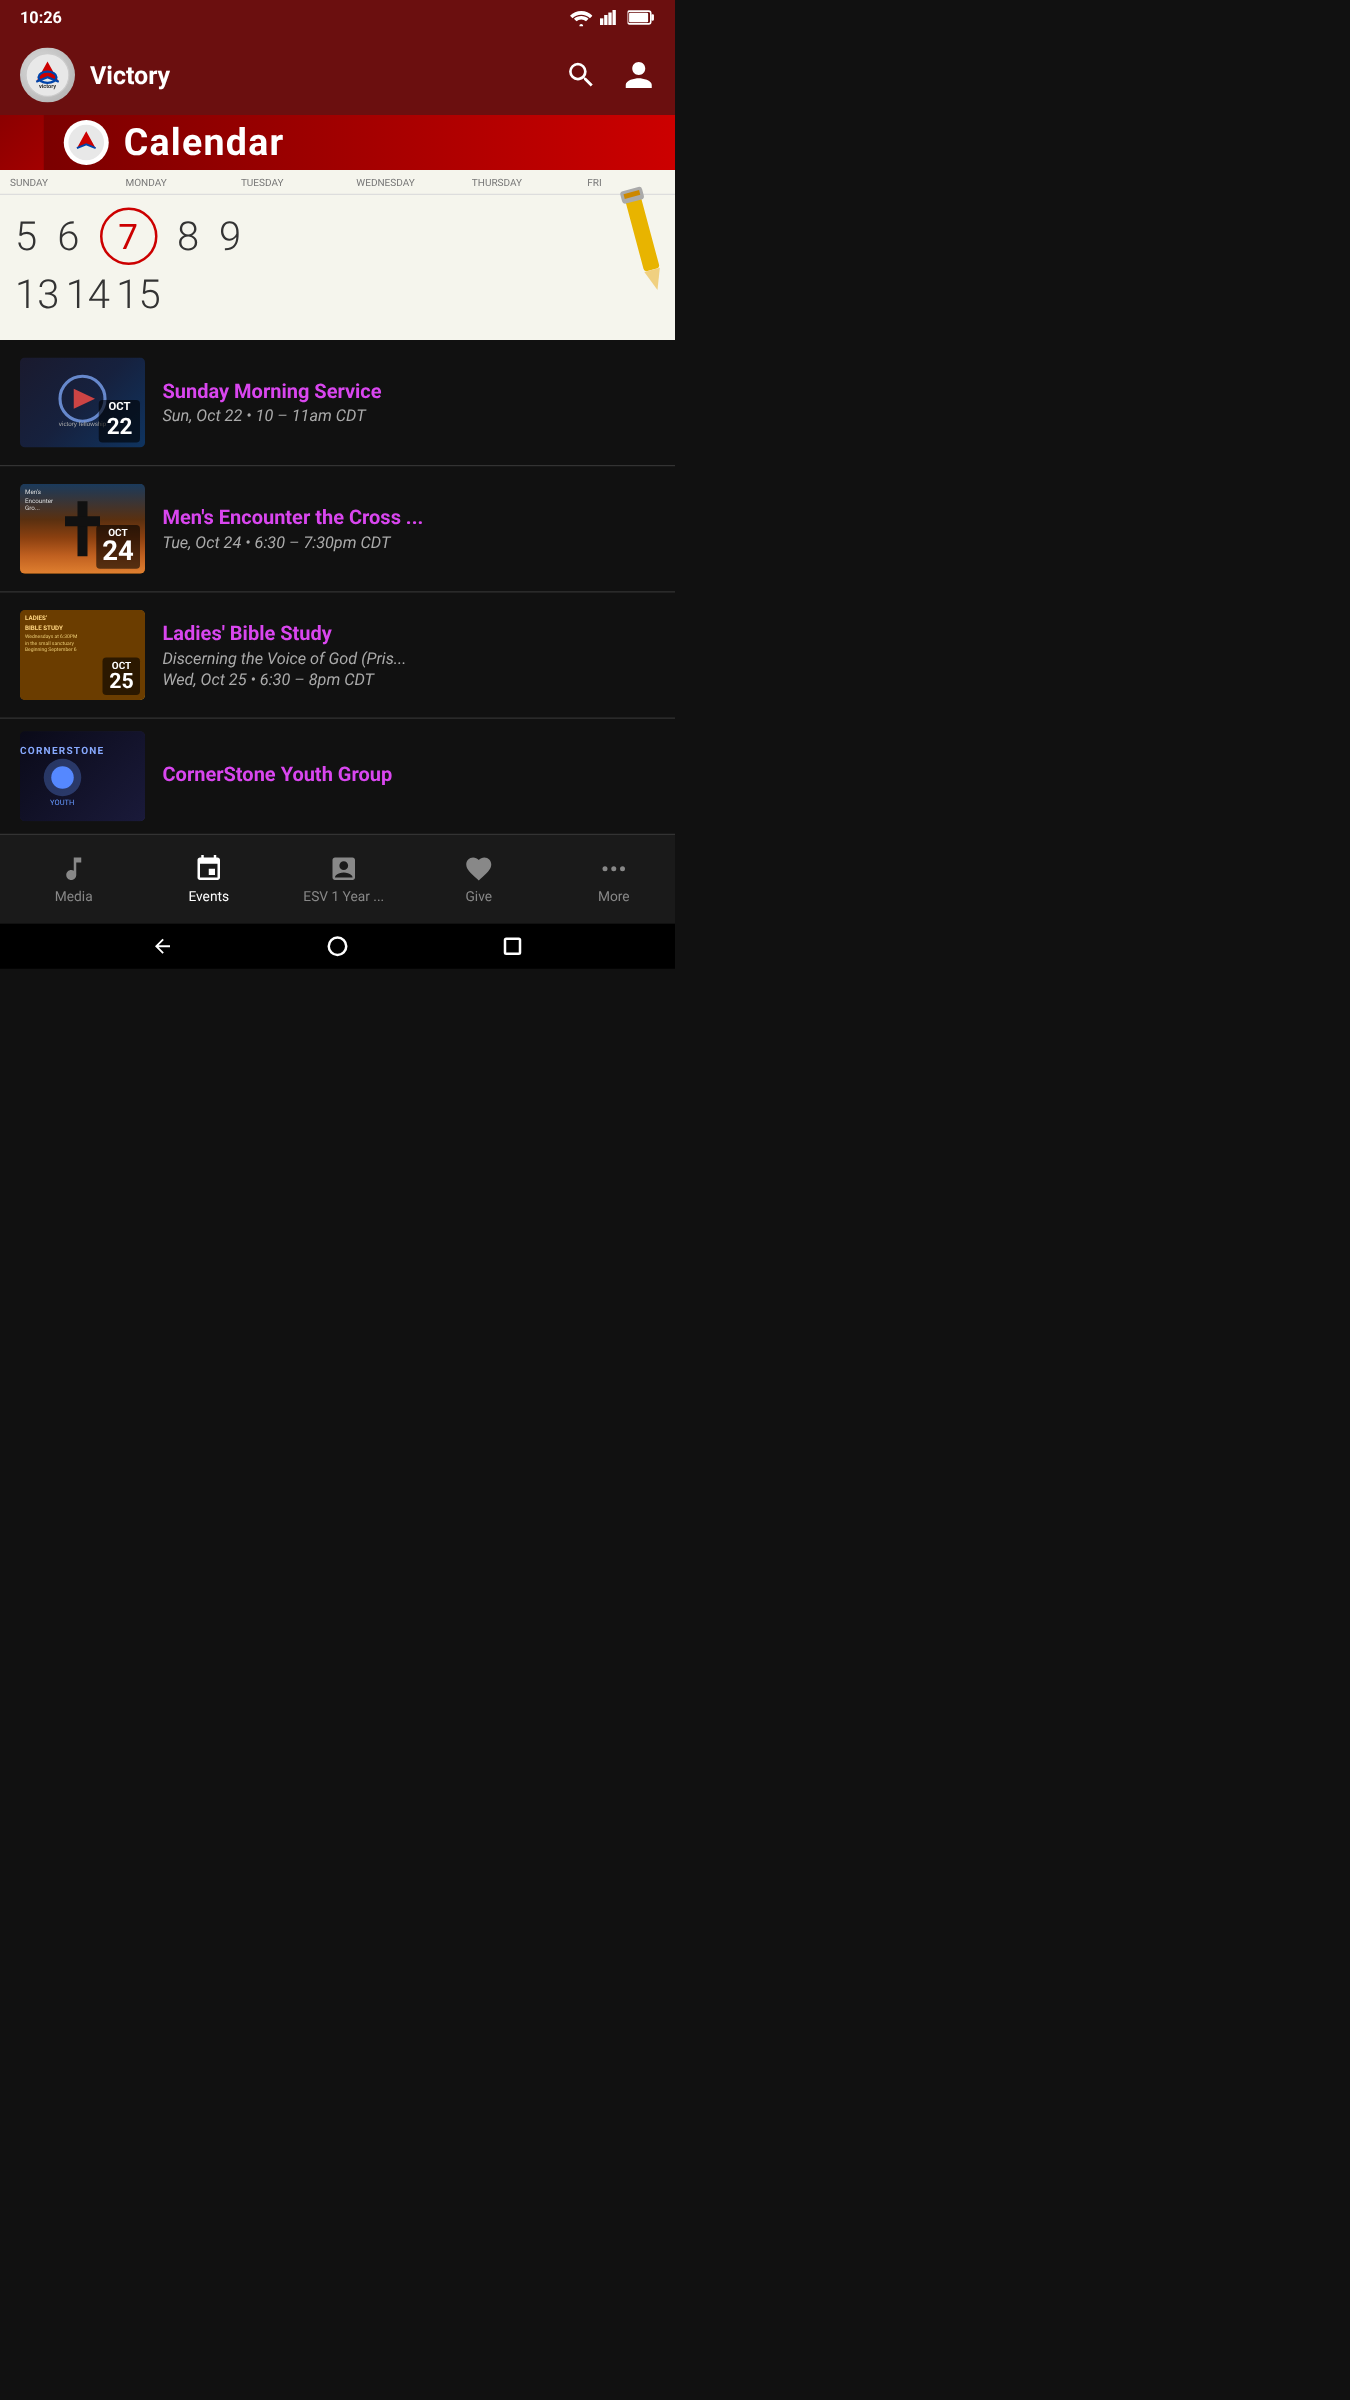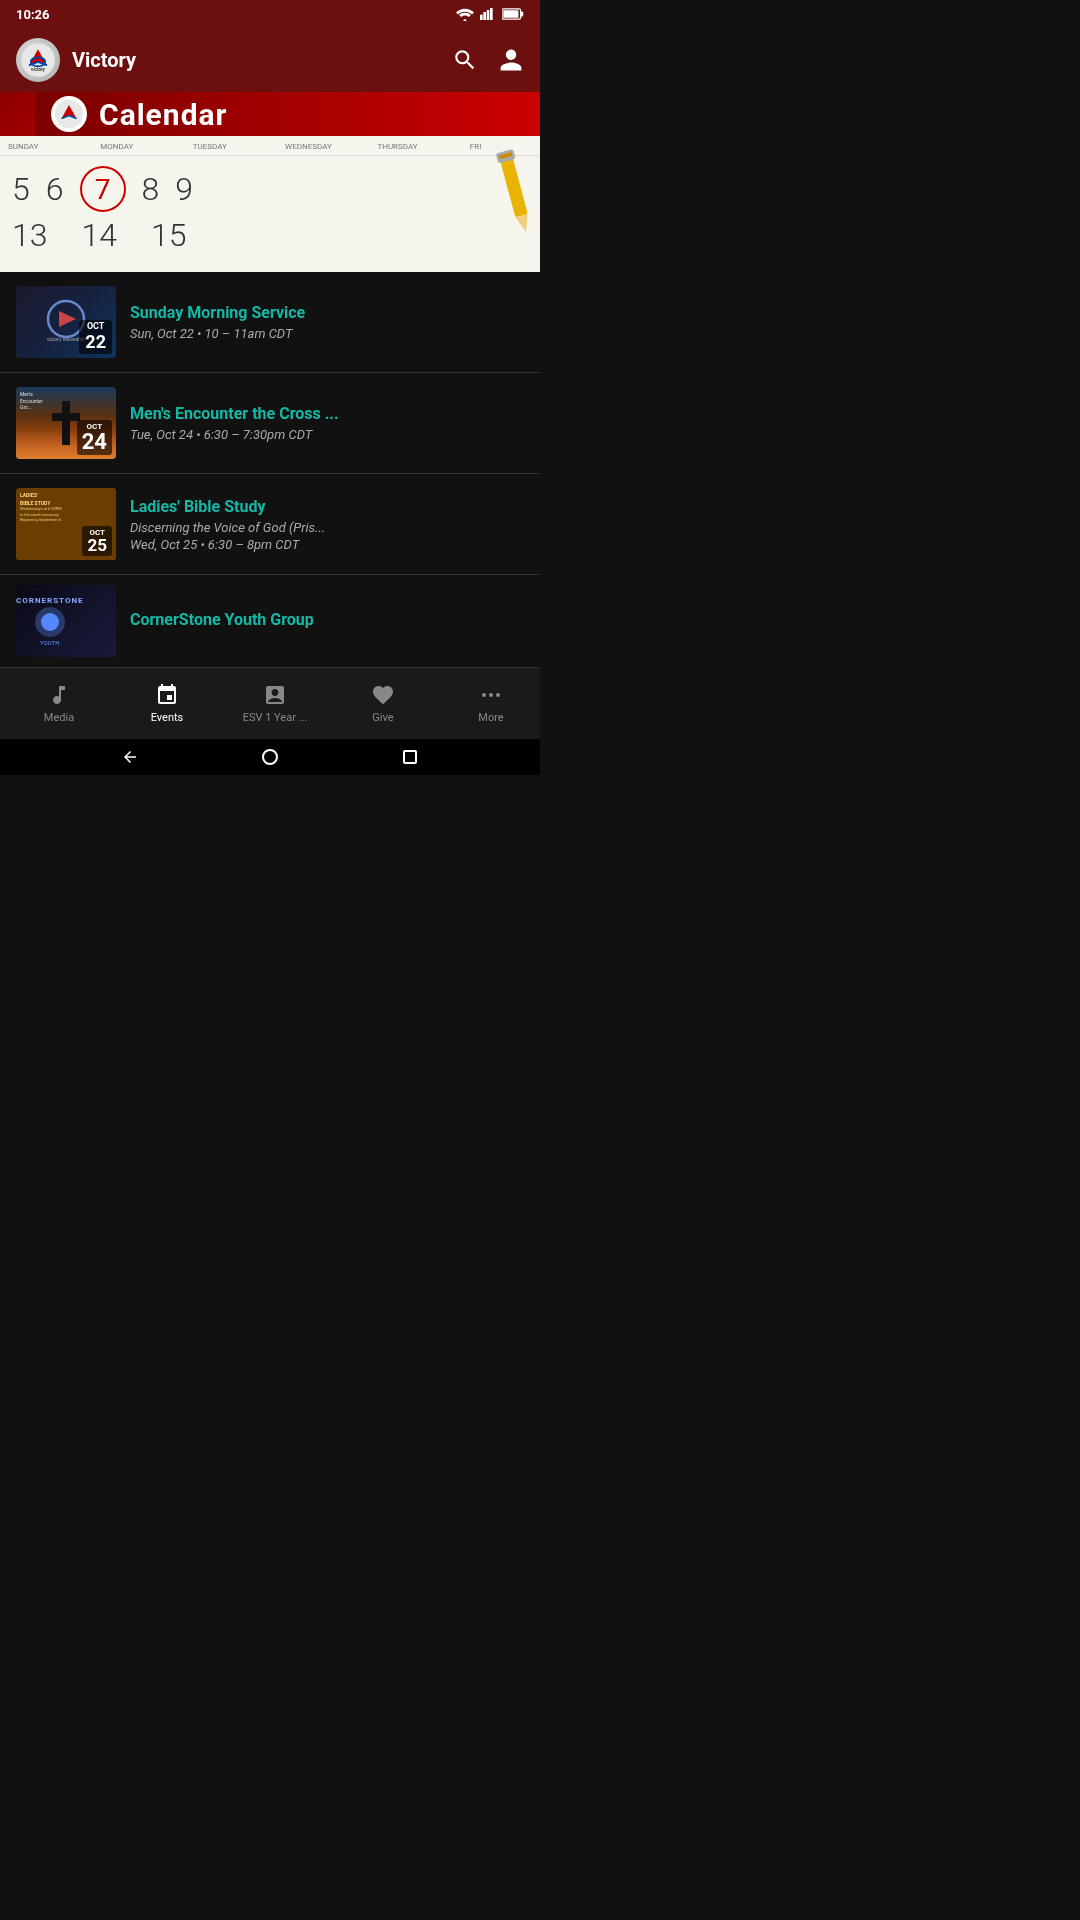--- a/index.html
+++ b/index.html
@@ -190,21 +190,21 @@
     .event-date-badge .day {
       font-size: 18px;
       font-weight: bold;
     }
     .event-info {
       flex: 1;
     }
     .event-title {
       font-size: 16px;
       font-weight: bold;
-      color: #14b8a6;
+      color: #d946ef;
       margin-bottom: 4px;
     }
     .event-time {
       font-size: 13px;
       color: #aaa;
       font-style: italic;
     }
 
     
     .evt1-bg {
@@ -355,21 +355,21 @@
 
           <div style="position:absolute;right:0;top:-10px;">
             <svg width="50" height="90" viewBox="0 0 30 70" style="transform:rotate(-15deg)">
               <rect x="10" y="5" width="10" height="50" rx="2" fill="#e8b400"></rect>
               <polygon points="10,55 20,55 15,68" fill="#f0d080"></polygon>
               <rect x="8" y="3" width="14" height="8" rx="2" fill="#aaa"></rect>
               <rect x="10" y="5" width="10" height="3" fill="#cc8800"></rect>
             </svg>
           </div>
         </div>
-        <div style="display:flex; align-items:center; padding: 4px 12px 0 12px; gap:34px;">
+        <div style="display:flex; align-items:center; padding: 4px 12px 0 12px; gap:5px;">
           <span style="font-size:32px;color:#333;font-weight:300;">13</span>
           <span style="font-size:32px;color:#333;font-weight:300;">14</span>
           <span style="font-size:32px;color:#333;font-weight:300;">15</span>
         </div>
       </div>
     </div>
   </div>
 </div>
 
 <div class="events-list">

